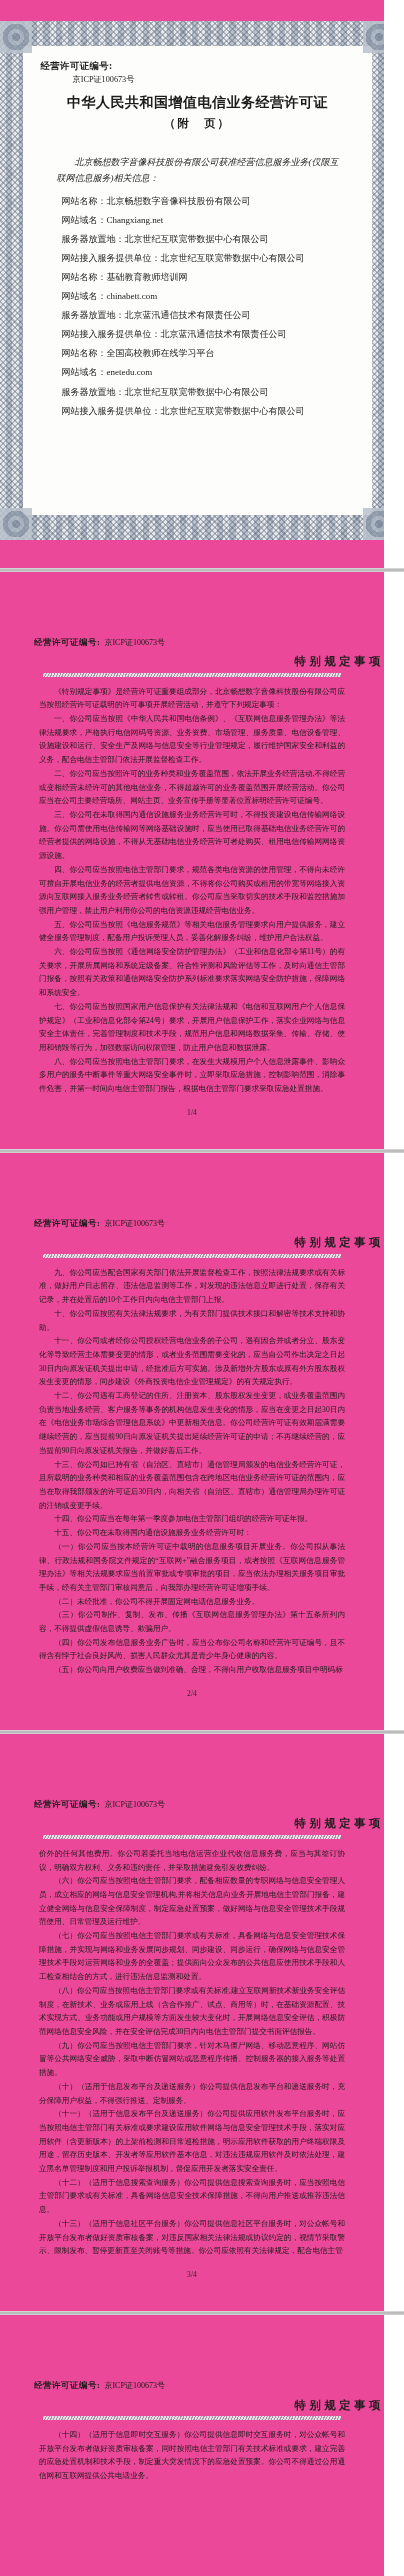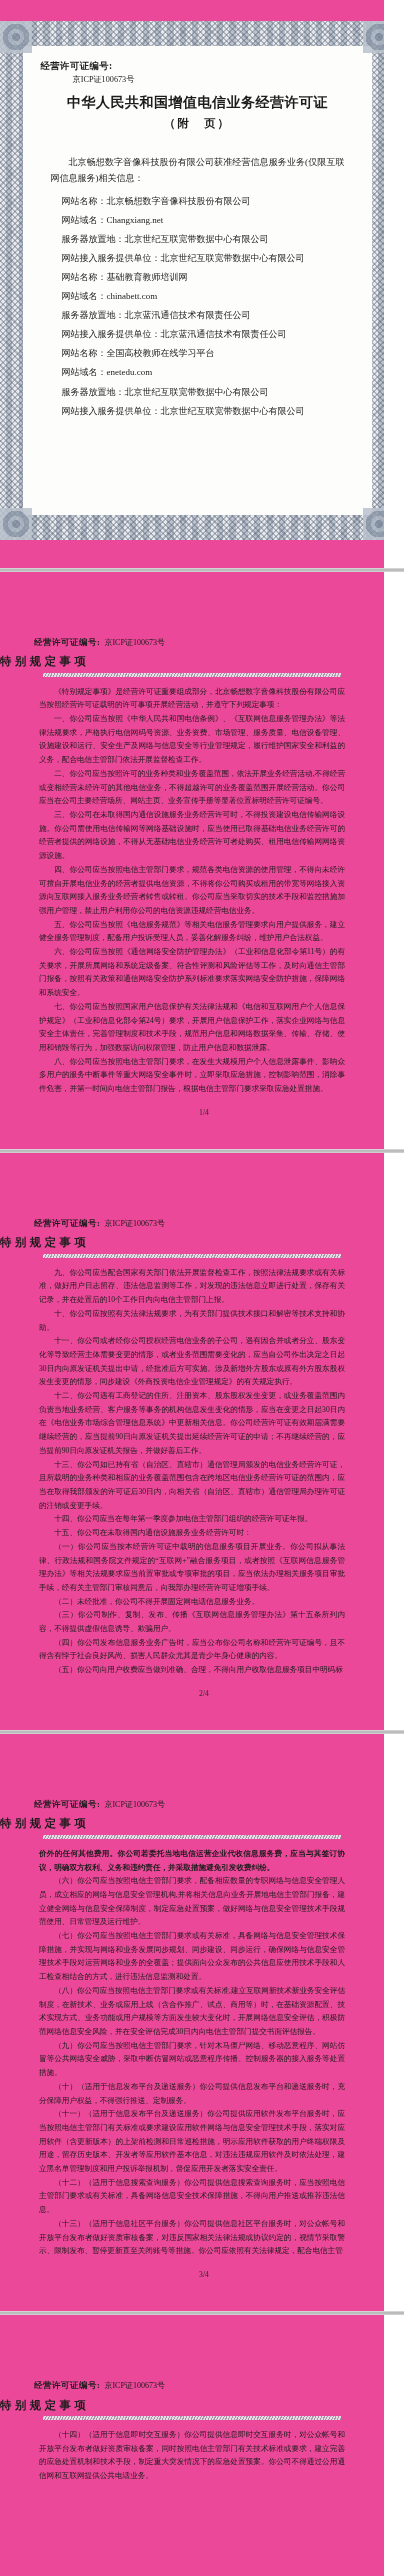--- a/index.html
+++ b/index.html
@@ -53,61 +53,61 @@
   .lic-no-p1{font-size:8.2px;margin:1px 0 0 32px;}
   .cert-title{
     margin:9.3px 0 0;text-align:center;
     font-size:14px;font-weight:bold;letter-spacing:0.5px;
   }
   .cert-subtitle{
     margin:4.1px 0 0;text-align:center;
     font-size:11.3px;font-weight:bold;letter-spacing:2.1px;
   }
   .cert-intro{
-    margin:24px 10px 0;
+    margin:24px 16px 0;
     font-size:9px;line-height:15.5px;
-    text-indent:2em;text-align:justify;
+    text-indent:2em;text-align:justify;font-style:italic;
   }
   .entries{margin-top:7.2px;}
   .entry{
     margin:4.1px 3.1px;
     font-size:9px;line-height:15px;
     text-indent:2em;text-align:justify;
   }
 
   
   .pg{height:577px;}
   .pg5{height:561px;}
   .sp-hdr{
     margin:65px 0 0 34px;
     font-size:8.5px;
   }
   .sp-hdr .lbl{font-weight:bold;letter-spacing:0.5px;}
   .sp-hdr .num{margin-left:4.1px;font-size:8px;}
   .sp-title{
-    margin:5.2px 0 0;text-align:left;
+    margin:5.2px 0 0;text-align:right;
     font-size:11.3px;font-weight:bold;letter-spacing:3.6px;
   }
   .band{
     width:298px;height:4.1px;
     margin:3.6px auto 0;
     background:repeating-linear-gradient(115deg,#99a0a9 0 1px,#e9ebee 1px 2.6px);
     opacity:.9;
   }
   .sp-body{
     width:306px;
     margin:7.7px auto 0;
     font-size:7.6px;
     line-height:13.7px;
     text-align:justify;
   }
   .para{margin:0;text-indent:2em;}
-  .para.cont{text-indent:0;font-weight:bold;}
+  .para.cont{text-indent:0;}
   .page-footer{
-    position:absolute;top:536px;left:12px;
+    position:absolute;top:536px;left:0;
     width:100%;text-align:center;
     font-size:7.7px;color:#2a2a2a;
   }
 </style>
 </head>
 <body>
 
 <div class="doc">
 
   <section class="page page1">

